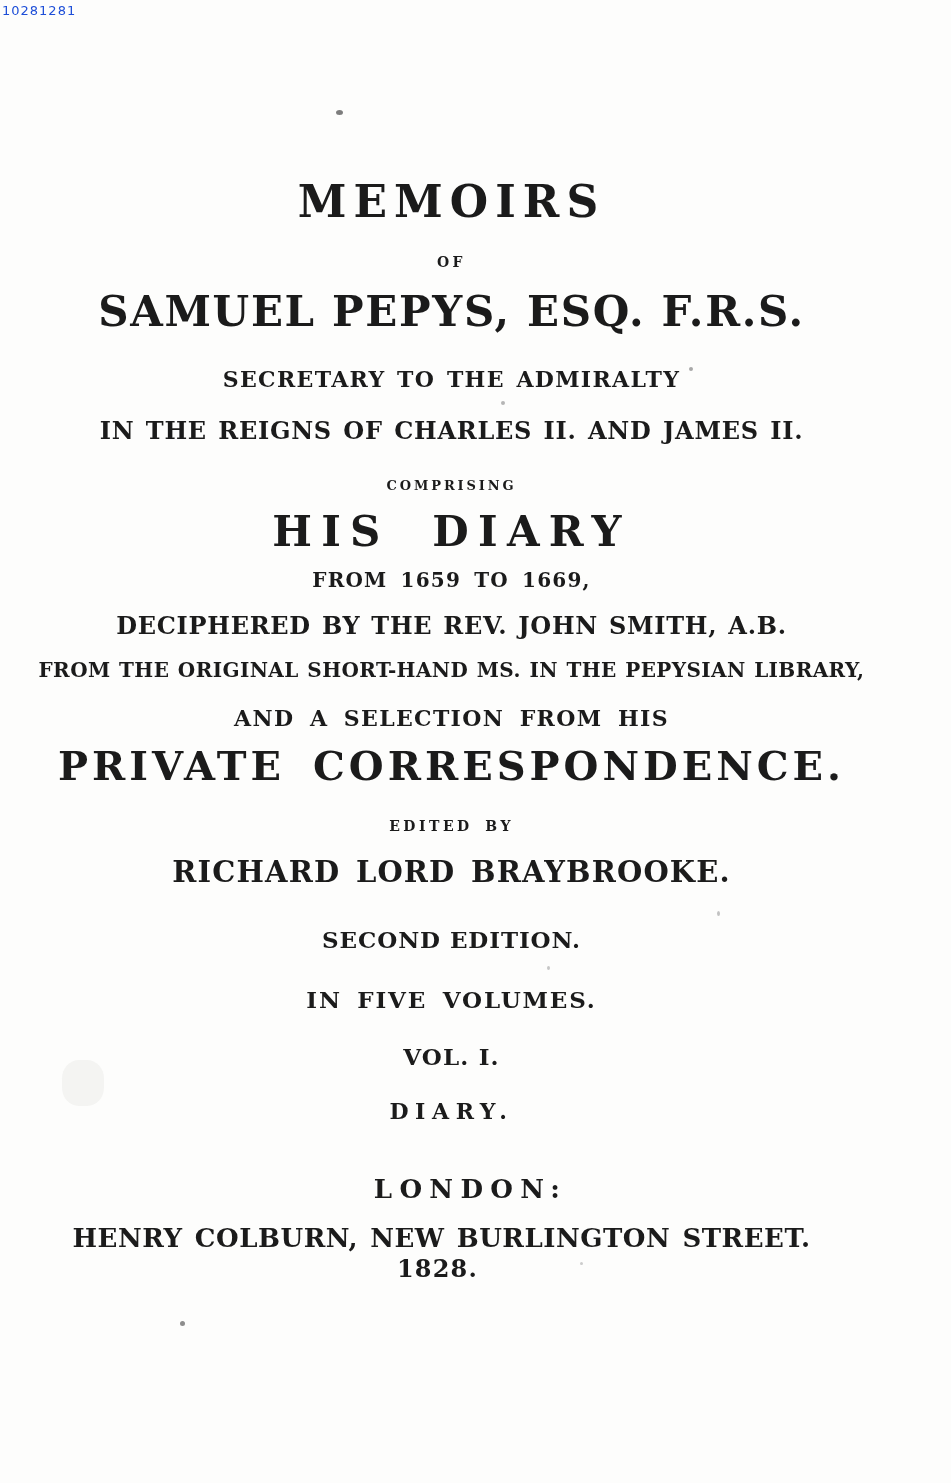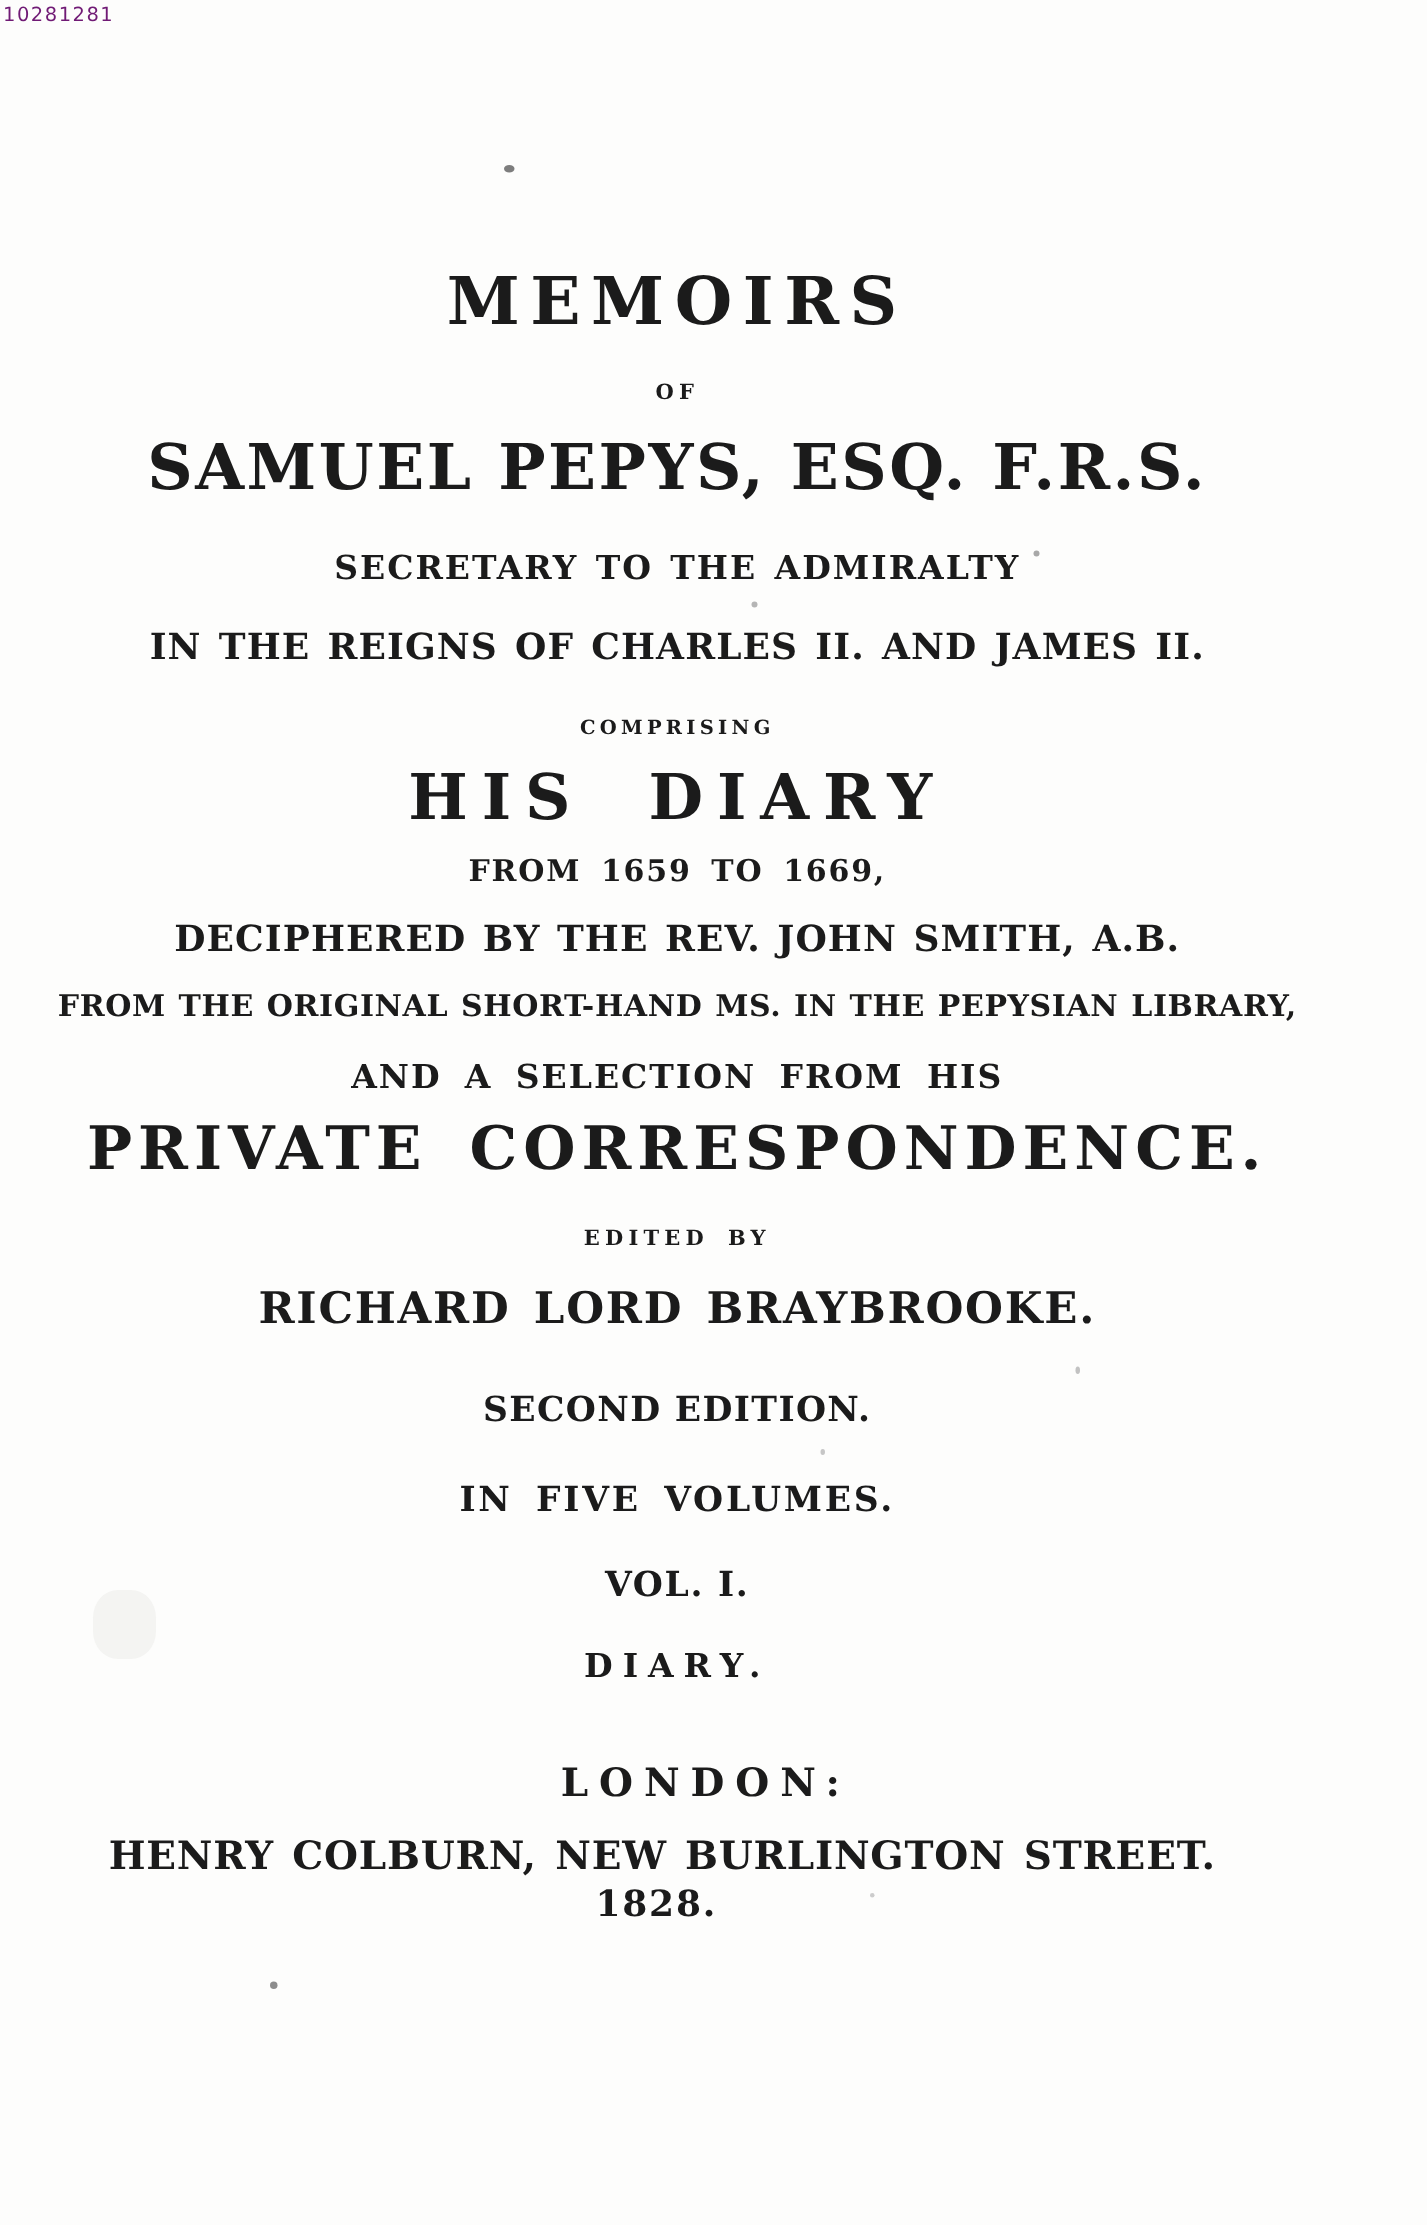--- a/index.html
+++ b/index.html
@@ -16,21 +16,21 @@
     font-family: "DejaVu Serif", "Liberation Serif", serif;
     color: #1b1b1b;
   }
   .scan-number {
     position: absolute;
     top: 3px;
     left: 2px;
     font-family: "DejaVu Sans", "Liberation Sans", sans-serif;
     font-size: 13px;
     letter-spacing: 1px;
-    color: #701a75;
+    color: #1d4ed8;
     font-weight: normal;
   }
   .line {
     position: absolute;
     left: 0;
     width: 951px;
     text-align: center;
     font-weight: bold;
     line-height: 1;
     white-space: nowrap;

